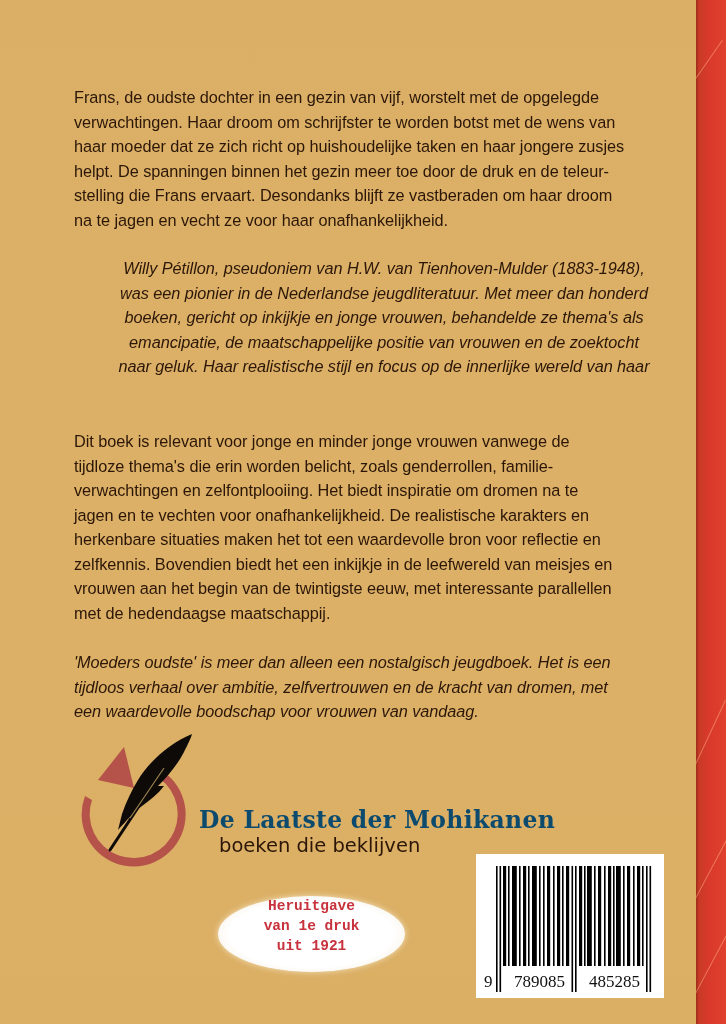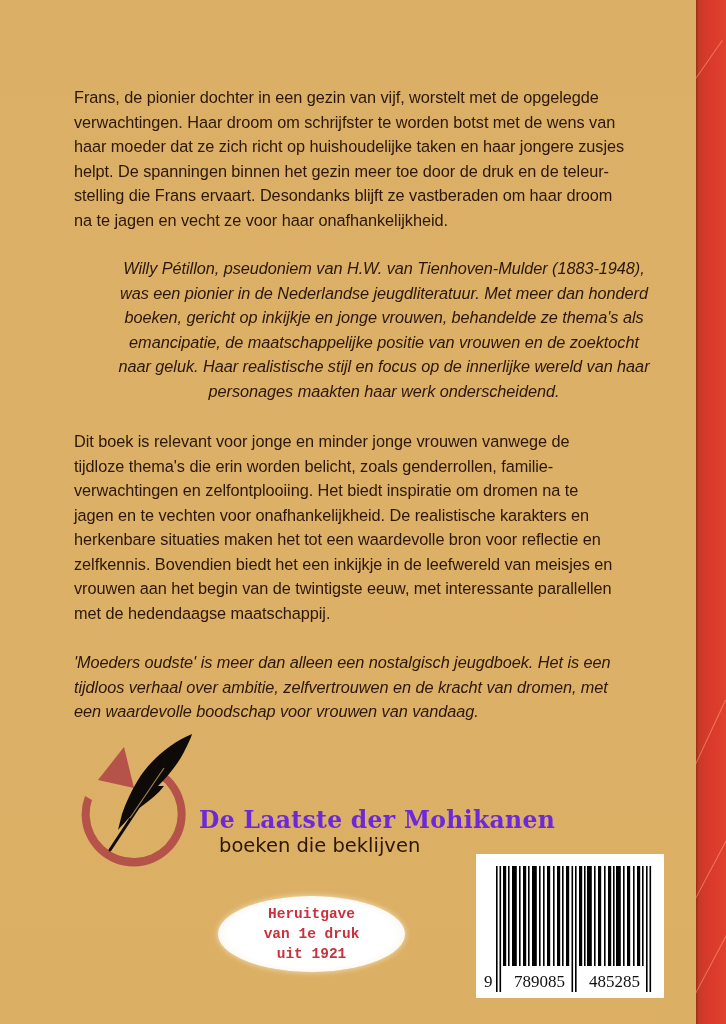--- a/index.html
+++ b/index.html
@@ -56,40 +56,40 @@
       position: absolute;
       left: 72px; top: 732px;
       width: 128px; height: 142px;
     }
     .brand-name {
       position: absolute;
       left: 199px; top: 806px;
       font-family: "DejaVu Serif", serif;
       font-weight: bold;
       font-size: 23.5px;
-      color: #6d28d9;
+      color: #0c4a6e;
       letter-spacing: 0.3px;
       white-space: nowrap;
     }
     .brand-tagline {
       position: absolute;
       left: 219px; top: 834px;
       font-family: "DejaVu Sans", sans-serif;
       font-size: 19.5px;
       color: #2b1608;
       white-space: nowrap;
     }
     .reissue-badge {
       position: absolute;
       left: 218px; top: 896px;
       width: 187px; height: 76px;
       border-radius: 50%;
       background: radial-gradient(ellipse at center, #ffffff 62%, #f6eedf 85%, #ecdcbf 100%);
       box-shadow: 0 0 6px rgba(255,245,225,0.7);
-      display: flex; flex-direction: column; align-items: center; justify-content: center;
+      display: flex; flex-direction: column; align-items: center; justify-content: flex-start;
     }
     .reissue-badge span {
       font-family: "Liberation Mono", monospace;
       font-weight: bold;
       font-size: 14.5px;
       line-height: 20px;
       color: #c8323c;
       white-space: nowrap;
     }
     .barcode-box {
@@ -118,35 +118,34 @@
 
 <div class="spine">
   <div class="spine-shadow"></div>
   <div class="spine-streak" style="left:26px; top:40px; transform:rotate(35deg);"></div>
   <div class="spine-streak" style="left:29px; top:700px; transform:rotate(25deg);"></div>
   <div class="spine-streak" style="left:30px; top:840px; transform:rotate(28deg);"></div>
   <div class="spine-streak" style="left:30px; top:935px; transform:rotate(28deg);"></div>
 </div>
 
 <div class="text-block" style="top:85px;">
-  <span class="line">Frans, de pionier dochter in een gezin van vijf, worstelt met de opgelegde</span>
+  <span class="line">Frans, de oudste dochter in een gezin van vijf, worstelt met de opgelegde</span>
   <span class="line">verwachtingen. Haar droom om schrijfster te worden botst met de wens van</span>
   <span class="line">haar moeder dat ze zich richt op huishoudelijke taken en haar jongere zusjes</span>
   <span class="line">helpt. De spanningen binnen het gezin meer toe door de druk en de teleur-</span>
   <span class="line">stelling die Frans ervaart. Desondanks blijft ze vastberaden om haar droom</span>
   <span class="line">na te jagen en vecht ze voor haar onafhankelijkheid.</span>
 </div>
 
 <div class="text-block italic" style="top:256px;text-align:center;">
   <span class="line">Willy Pétillon, pseudoniem van H.W. van Tienhoven-Mulder (1883-1948),</span>
   <span class="line">was een pionier in de Nederlandse jeugdliteratuur. Met meer dan honderd</span>
   <span class="line">boeken, gericht op inkijkje en jonge vrouwen, behandelde ze thema's als</span>
   <span class="line">emancipatie, de maatschappelijke positie van vrouwen en de zoektocht</span>
   <span class="line">naar geluk. Haar realistische stijl en focus op de innerlijke wereld van haar</span>
-  <span class="line">personages maakten haar werk onderscheidend.</span>
 </div>
 
 <div class="text-block" style="top:429px;">
   <span class="line">Dit boek is relevant voor jonge en minder jonge vrouwen vanwege de</span>
   <span class="line">tijdloze thema's die erin worden belicht, zoals genderrollen, familie-</span>
   <span class="line">verwachtingen en zelfontplooiing. Het biedt inspiratie om dromen na te</span>
   <span class="line">jagen en te vechten voor onafhankelijkheid. De realistische karakters en</span>
   <span class="line">herkenbare situaties maken het tot een waardevolle bron voor reflectie en</span>
   <span class="line">zelfkennis. Bovendien biedt het een inkijkje in de leefwereld van meisjes en</span>
   <span class="line">vrouwen aan het begin van de twintigste eeuw, met interessante parallellen</span>

